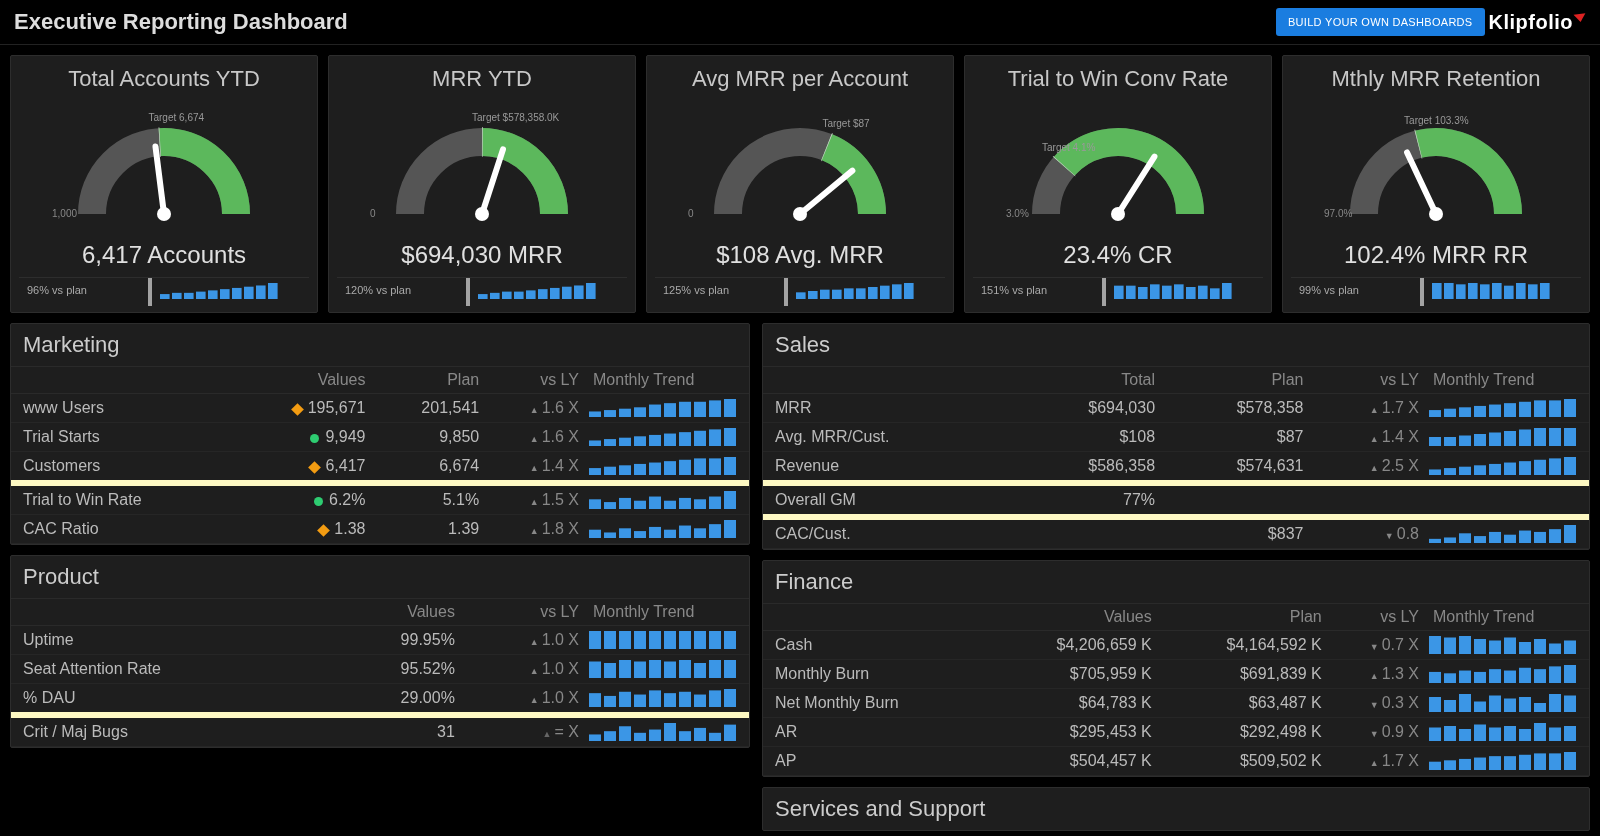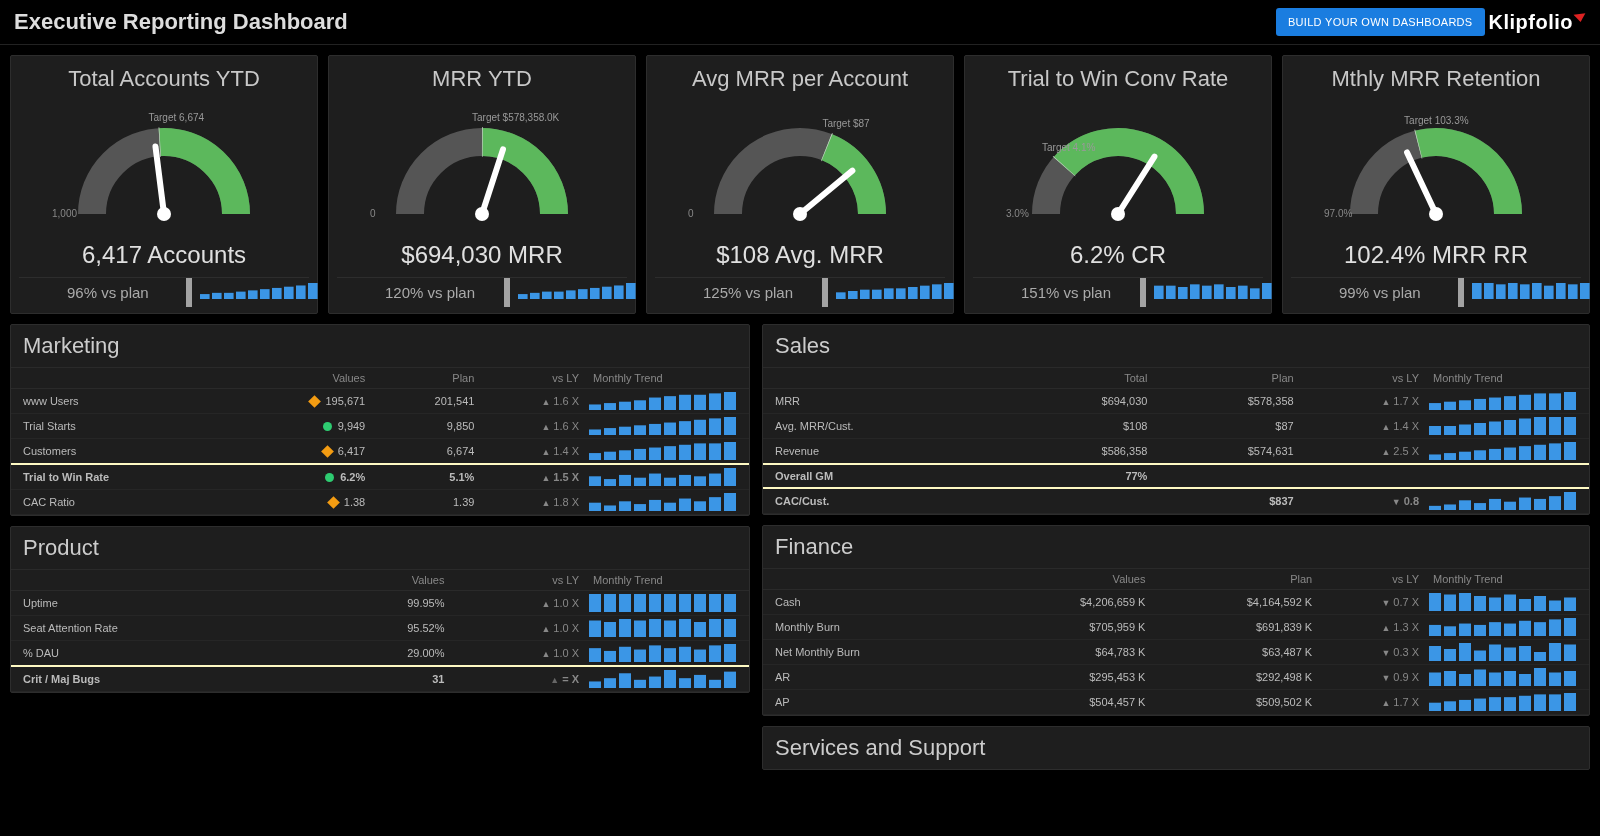--- a/index.html
+++ b/index.html
@@ -14,42 +14,42 @@
 .gauges-row { display:flex; gap:10px; padding:10px 10px 0 10px; }
 .card { background:#1e1e1e; border:1px solid #2d2d2d; border-radius:2px; flex:1; }
 .gcard { display:flex; flex-direction:column; align-items:center; padding:6px 8px 6px 8px; }
 .gcard h2 { color:#c8c8c8; font-size:22px; font-weight:400; margin:4px 0 0 0; }
 .gauge-box { position:relative; width:260px; height:145px; margin-top:2px; }
 .gauge-box svg { width:100%; height:100%; }
 .target-lbl { position:absolute; font-size:10px; color:#999; white-space:nowrap; }
 .axis-lbl { position:absolute; font-size:10px; color:#888; }
 .big { color:#e0e0e0; font-size:24px; font-weight:400; margin:2px 0 6px 0; text-align:center; }
 .footer { display:flex; width:100%; border-top:1px solid #2d2d2d; margin-top:2px; }
-.footer .plan { flex:0 0 46%; border-right:6px solid #a3a3a3; padding:6px 8px; font-size:15px; color:#aaa;margin-left:40px; }
+.footer .plan { flex:0 0 46%; border-right:4px solid #a3a3a3; padding:6px 8px; font-size:11px; color:#aaa; }
 .footer .sp { flex:1; padding:4px 8px 2px 8px; }
 
 .sections-row { display:flex; padding:10px; }
 .col { display:flex; flex-direction:column; gap:10px; }
 .col.left { flex:0 0 740px; }
 .col.right { flex:1;margin-left:12px; }
 .section { background:#1e1e1e; border:1px solid #2d2d2d; border-radius:2px; padding:0; }
 .section h3 { color:#ccc; font-size:22px; font-weight:400; padding:8px 12px; }
-table { width:100%; border-collapse:collapse; font-size:11px;padding-left:44px; }
+table { width:100%; border-collapse:collapse; font-size:16px;padding-left:44px; }
 th { color:#888; font-weight:400; text-align:right; padding:4px 6px; border-top:1px solid #2a2a2a; border-bottom:1px solid #2a2a2a; }
 th:first-child { text-align:left; padding-left:12px; }
 td { color:#bbb; padding:5px 6px; text-align:right; border-bottom:1px solid #262626; vertical-align:middle; }
 td:first-child { text-align:left; padding-left:12px; }
 td.vsly { color:#888; white-space:nowrap; }
 .marker { display:inline-block; width:9px; height:9px; transform:rotate(45deg); margin-right:6px; vertical-align:-1px; }
 .m-orange { background:#f39c12; }
 .m-green { background:#2ecc71; border-radius:50%; transform:none; }
 .arrow-up::before { content:"▲"; color:#888; font-size:9px; margin-right:3px; }
 .arrow-dn::before { content:"▼"; color:#888; font-size:9px; margin-right:3px; }
 .arrow-eq::before { content:"▲"; color:#666; font-size:9px; margin-right:3px; }
-tr.divider td { border-top:2px solid #fef9c3;font-weight:bold; }
+tr.divider td { border-top:6px solid #fef9c3; }
 .sparkcell { padding:2px 10px 2px 4px; width:160px; }
 svg.spark { width:150px; height:20px; display:block; }
 svg.spark rect { fill:#3b96e6; }
 svg.minispark { width:120px; height:18px; }
 svg.minispark rect { fill:#3b96e6; }
 </style>
 </head>
 <body>
 
 <div class="top">
@@ -164,21 +164,21 @@
     <span class="target-lbl" style="left:53.99022587251956px;top:47.80455585151864px">Target 4.1%</span>
     <span class="axis-lbl" style="left:18px;top:113.99999999999999px">3.0%</span>
     <svg viewBox="0 0 260 145">
       <path d="M 58 119.99999999999999 A 72 72 0 0 1 202 120" stroke="#555" stroke-width="28" fill="none"></path>
       <path d="M 75.9920029866069 72.38554569669706 A 72 72 0 0 1 202 120" stroke="#5cb85c" stroke-width="28" fill="none"></path>
       <path d="M 75.9920029866069 72.38554569669706 A 72 72 0 0 1 76.40956867135691 71.91605600608464" stroke="#ccc" stroke-width="30" fill="none" stroke-dasharray="2 2"></path>
       <line x1="130" y1="120" x2="166.4362220585718" y2="62.585701065862985" stroke="#fff" stroke-width="6" stroke-linecap="round"></line>
       <circle cx="130" cy="120" r="7" fill="#fff"></circle>
     </svg>
   </div>
-    <div class="big">6.2% CR</div>
+    <div class="big">23.4% CR</div>
     <div class="footer">
       <div class="plan">151% vs plan</div>
       <div class="sp"><svg class="minispark" viewBox="0 0 120 16">
             <rect x="0" y="2.666666666666666" width="9.600000000000001" height="13.333333333333334"></rect>
             <rect x="12.000000000000002" y="2.666666666666666" width="9.600000000000001" height="13.333333333333334"></rect>
             <rect x="24.000000000000004" y="4" width="9.600000000000001" height="12"></rect>
             <rect x="36.00000000000001" y="1.333333333333334" width="9.600000000000001" height="14.666666666666666"></rect>
             <rect x="48.00000000000001" y="2.666666666666666" width="9.600000000000001" height="13.333333333333334"></rect>
             <rect x="60.00000000000001" y="1.333333333333334" width="9.600000000000001" height="14.666666666666666"></rect>
             <rect x="72.00000000000001" y="4" width="9.600000000000001" height="12"></rect>

